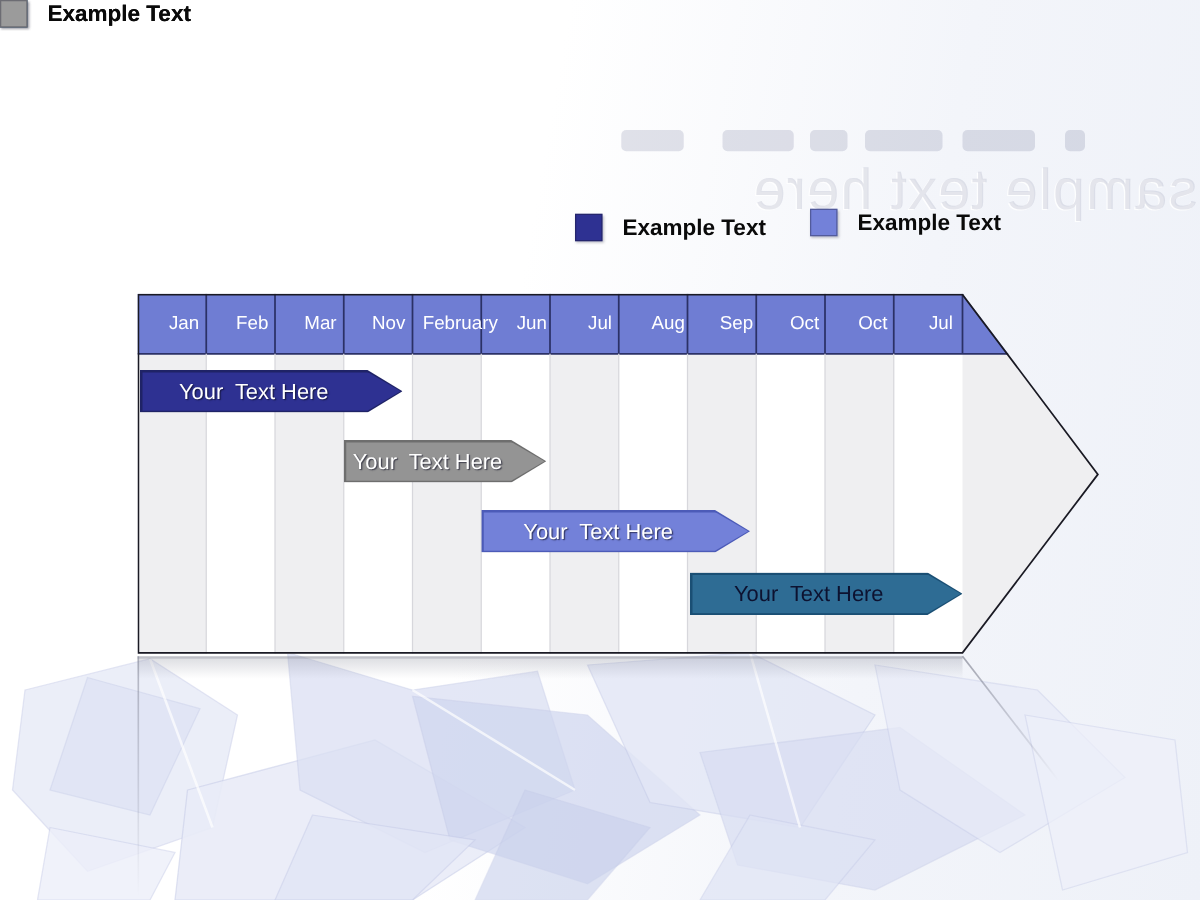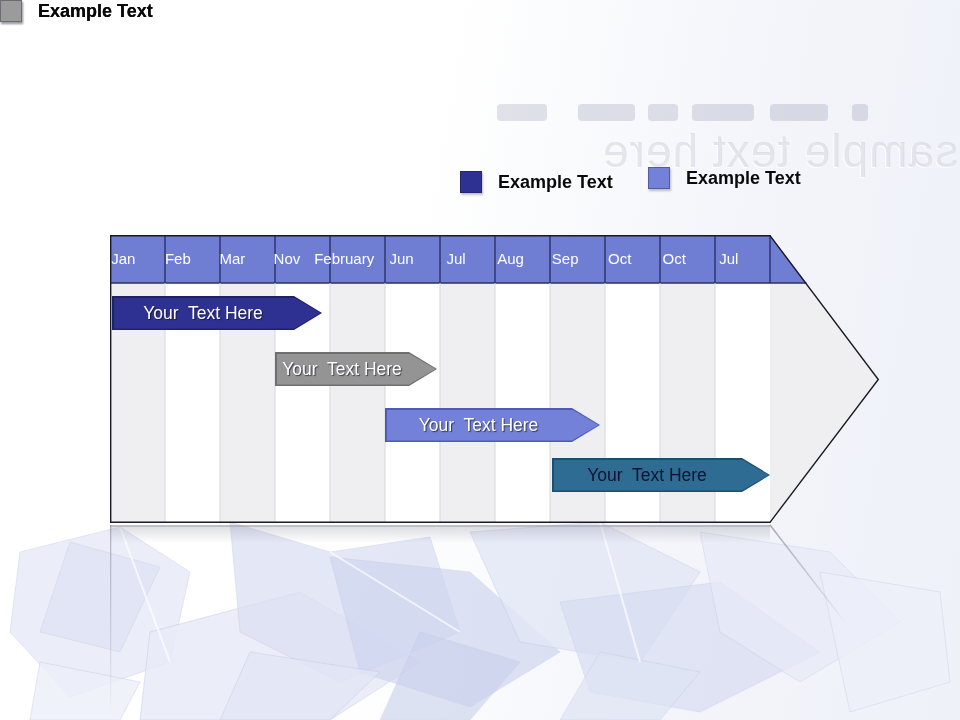--- a/index.html
+++ b/index.html
@@ -43,21 +43,21 @@
                          box-shadow:1px 1.5px 2px rgba(50,50,70,0.3); }
   .legend-item .lbl { margin-left:16px; font-size:18px; font-weight:700; color:#0a0a0a; }
   .legend-item:nth-of-type(1){ left:110px; top:169px; }
   .legend-item:nth-of-type(2){ left:286px; top:173px; }
   .legend-item:nth-of-type(3){ left:460px; top:171px; }
   .legend-item:nth-of-type(4){ left:648px; top:167px; }
 
   
   .timeline-svg { position:absolute; left:110px; top:235px; z-index:3; }
 
-  .month-row { position:absolute; left:96px; top:243px; width:660px; height:32px;
+  .month-row { position:absolute; left:120px; top:243px; width:660px; height:32px;
                display:flex; z-index:4; }
   .month-cell { flex:1 1 0; text-align:center; line-height:32px;
                 color:#ffffff; font-size:15px; }
 
   
   .bar { position:absolute; z-index:5;
          filter:drop-shadow(1px 1.5px 1.5px rgba(40,40,65,0.35));
          clip-path:polygon(0 0, calc(100% - 28px) 0, 100% 50%, calc(100% - 28px) 100%, 0 100%);padding-left:39px; }
   .bar-fill { position:absolute; left:1.5px; top:1.5px; right:1.5px; bottom:1.5px;
               clip-path:polygon(0 0, calc(100% - 26.5px) 0, 100% 50%, calc(100% - 26.5px) 100%, 0 100%); }

